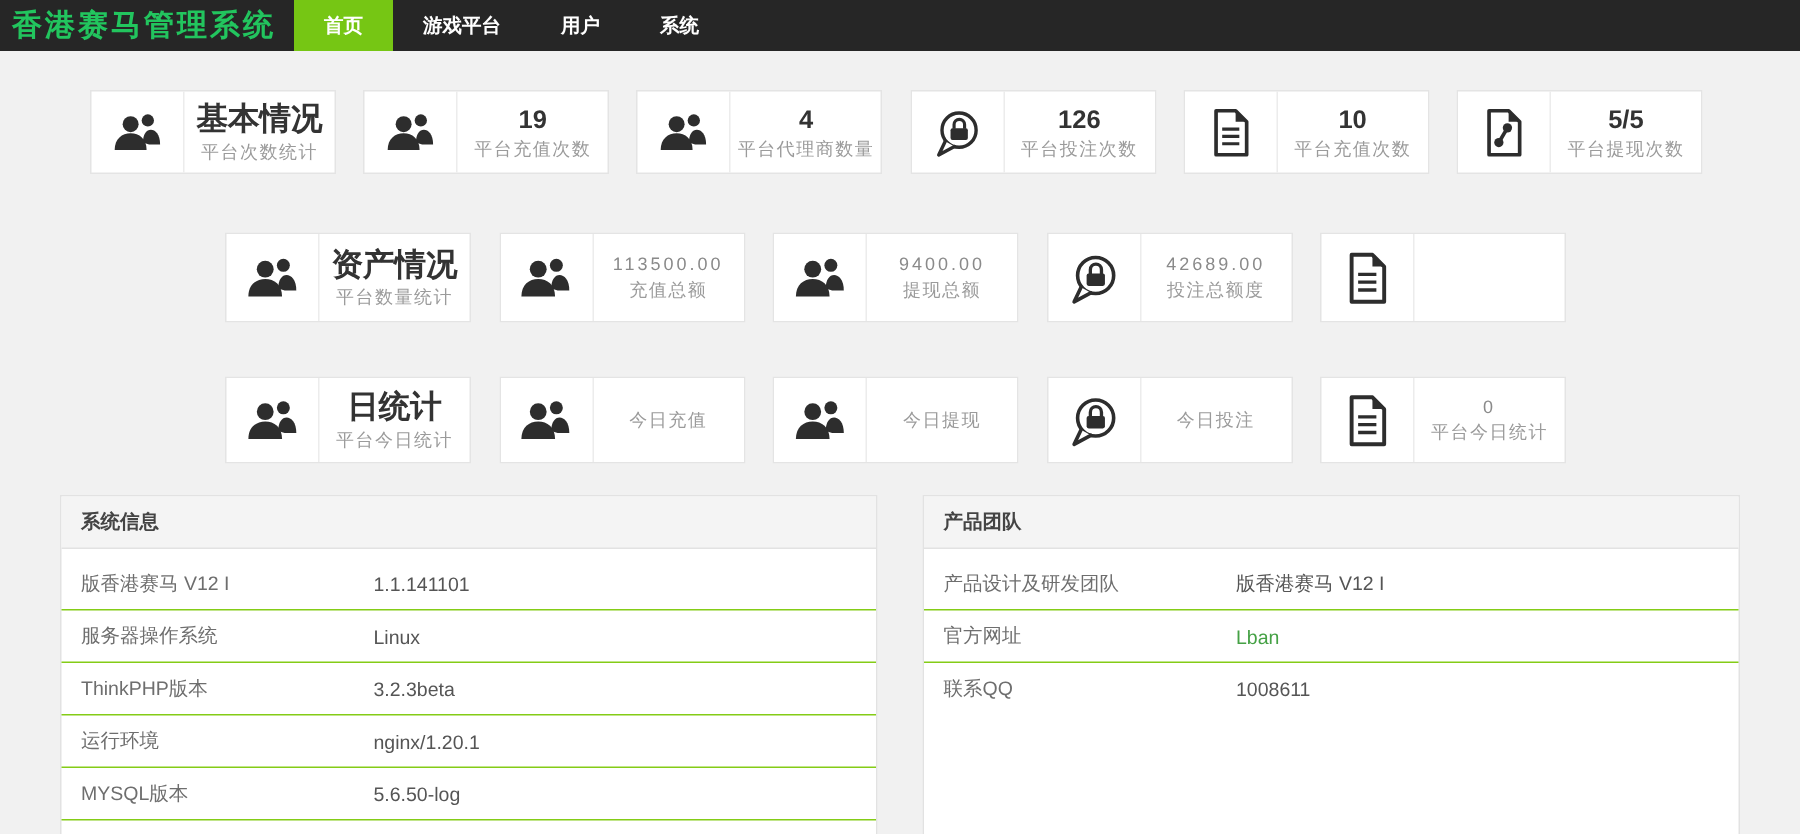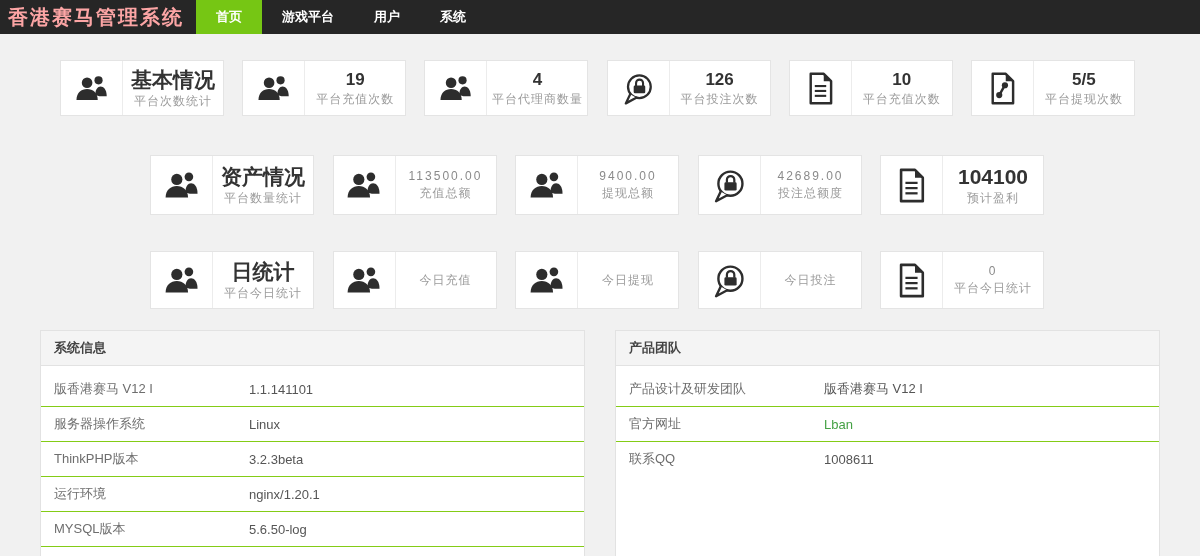--- a/index.html
+++ b/index.html
@@ -6,21 +6,21 @@
   html,body { width:1200px; height:556px; }
   body {
     background:#f1f1f1;
     font-family:"Liberation Sans","DejaVu Sans",sans-serif;
     overflow:hidden;
   }
 
   
   .navbar { height:34px; background:#262626; display:flex; align-items:stretch; }
   .logo {
-    color:#fca5a5; font-weight:bold; font-size:20px; line-height:34px;
+    color:#22c55e; font-weight:bold; font-size:20px; line-height:34px;
     padding:0 12px 0 8px; letter-spacing:2px; white-space:nowrap;
   }
   .nav-item {
     color:#ffffff; font-size:13px; font-weight:bold; line-height:34px;
     padding:0 20px; cursor:pointer; white-space:nowrap;
   }
   .nav-item.active { background:#76c614; }
 
   
   .stats-row { display:flex; justify-content:space-between; }
@@ -222,24 +222,20 @@
       <div class="c-title small">42689.00</div>
       <div class="c-sub">投注总额度</div>
     </div>
   </div>
   <div class="card">
     <div class="icon-box">
         <svg class="icon-svg" width="33" height="37">
           <use href="#i-file-text"></use>
         </svg>
       </div>
-    <div class="text-box">
-      <div class="c-title big">104100</div>
-      <div class="c-sub">预计盈利</div>
-    </div>
   </div>
 </div>
 
 <div class="stats-row r3">
   <div class="card">
     <div class="icon-box">
         <svg class="icon-svg" width="38" height="35">
           <use href="#i-users"></use>
         </svg>
       </div>

